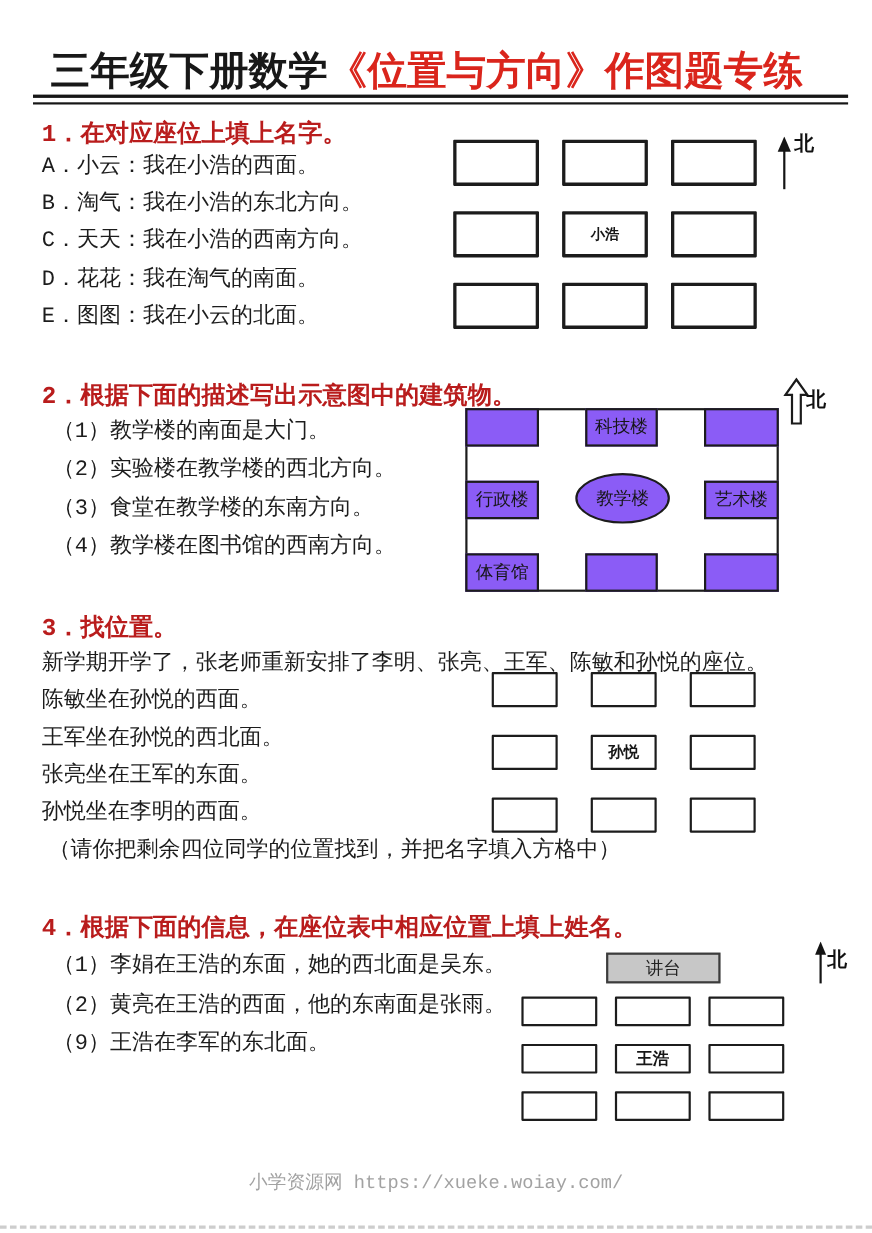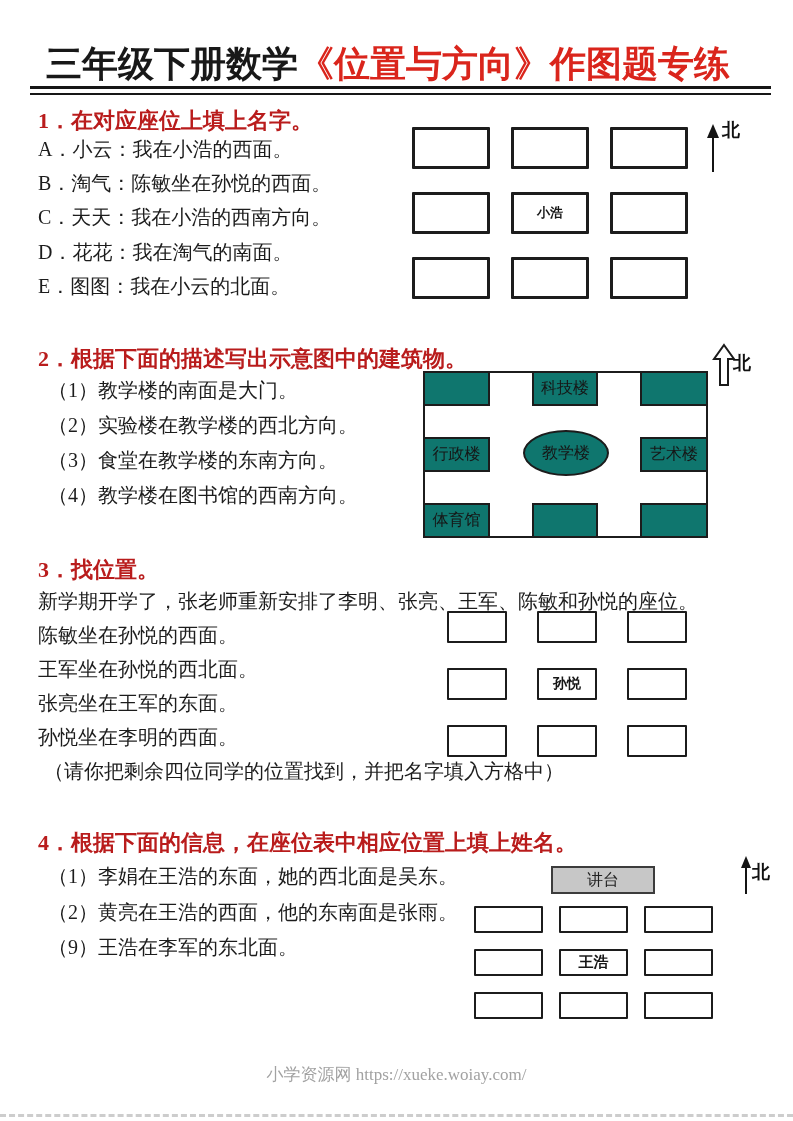--- a/index.html
+++ b/index.html
@@ -2,21 +2,21 @@
 <html><head>
 <meta charset="utf-8">
 <style>
   * { margin: 0; padding: 0; box-sizing: border-box; }
   html, body { background: #ffffff; }
   .page {
     position: relative;
     width: 793px;
     height: 1121px;
     background: #ffffff;
-    font-family: Liberation Serif, serif;
+    font-family: Liberation Mono, monospace;
     color: #1b1b1b;
     overflow: hidden;
   }
   .abs { position: absolute; white-space: nowrap; }
 
   
   .title { left: 46px; top: 40px; font-size: 36px; font-weight: bold; letter-spacing: 0px; }
   .title .t-black { color: #181818; }
   .title .t-red   { color: #da251c; }
   .title-rule {
@@ -41,21 +41,21 @@
 
   #q3-grid { left: 447px; top: 611px; grid-template-columns: repeat(3, 60px); grid-template-rows: repeat(3, 32px); column-gap: 30px; row-gap: 25px; }
   #q3-grid .seat { font-size: 14px; border-width: 2px; }
 
   #q4-grid { left: 474px; top: 906px; grid-template-columns: repeat(3, 69px); grid-template-rows: repeat(3, 27px); column-gap: 29px; row-gap: 10px; gap: 16px; }
   #q4-grid .seat { font-size: 15px; border-width: 2px; }
 
   
   #campus { left: 423px; top: 371px; width: 285px; height: 167px; border: 2px solid #1c1c1c; position: absolute; }
   .bld {
-    position: absolute; border: 2px solid #1c1c1c; background: #0f766e;
+    position: absolute; border: 2px solid #1c1c1c; background: #8b5cf6;
     display: flex; align-items: center; justify-content: center;
     font-size: 16px; color: #161616;
   }
   .bld.tl { left: -2px; top: -2px;  width: 67px; height: 35px; }
   .bld.tm { left: 107px; top: -2px; width: 66px; height: 35px; }
   .bld.tr { right: -2px; top: -2px; width: 68px; height: 35px; }
   .bld.ml { left: -2px; top: 64px;  width: 67px; height: 35px; }
   .bld.mr { right: -2px; top: 64px; width: 68px; height: 35px; }
   .bld.bl { left: -2px; bottom: -2px;  width: 67px; height: 35px; }
   .bld.bm { left: 107px; bottom: -2px; width: 66px; height: 35px; }
@@ -83,21 +83,21 @@
 
 <div class="page">
 
   <div class="abs title">
     <span class="t-black">三年级下册数学</span><span class="t-red">《位置与方向》作图题专练</span>
   </div>
   <div class="abs title-rule"></div>
 
   <div class="abs hline" style="left:38px; top:106px;">1．在对应座位上填上名字。</div>
   <div class="abs bline" style="left:38px; top:136px;">A．小云：我在小浩的西面。</div>
-  <div class="abs bline" style="left:38px; top:170px;">B．淘气：陈敏坐在孙悦的西面。</div>
+  <div class="abs bline" style="left:38px; top:170px;">B．淘气：我在小浩的东北方向。</div>
   <div class="abs bline" style="left:38px; top:204px;">C．天天：我在小浩的西南方向。</div>
   <div class="abs bline" style="left:38px; top:239px;">D．花花：我在淘气的南面。</div>
   <div class="abs bline" style="left:38px; top:273px;">E．图图：我在小云的北面。</div>
 
   <div id="q1-grid" class="seatgrid">
     <div class="seat"></div>
     <div class="seat"></div>
     <div class="seat"></div>
     <div class="seat"></div>
     <div class="seat">小浩</div>

